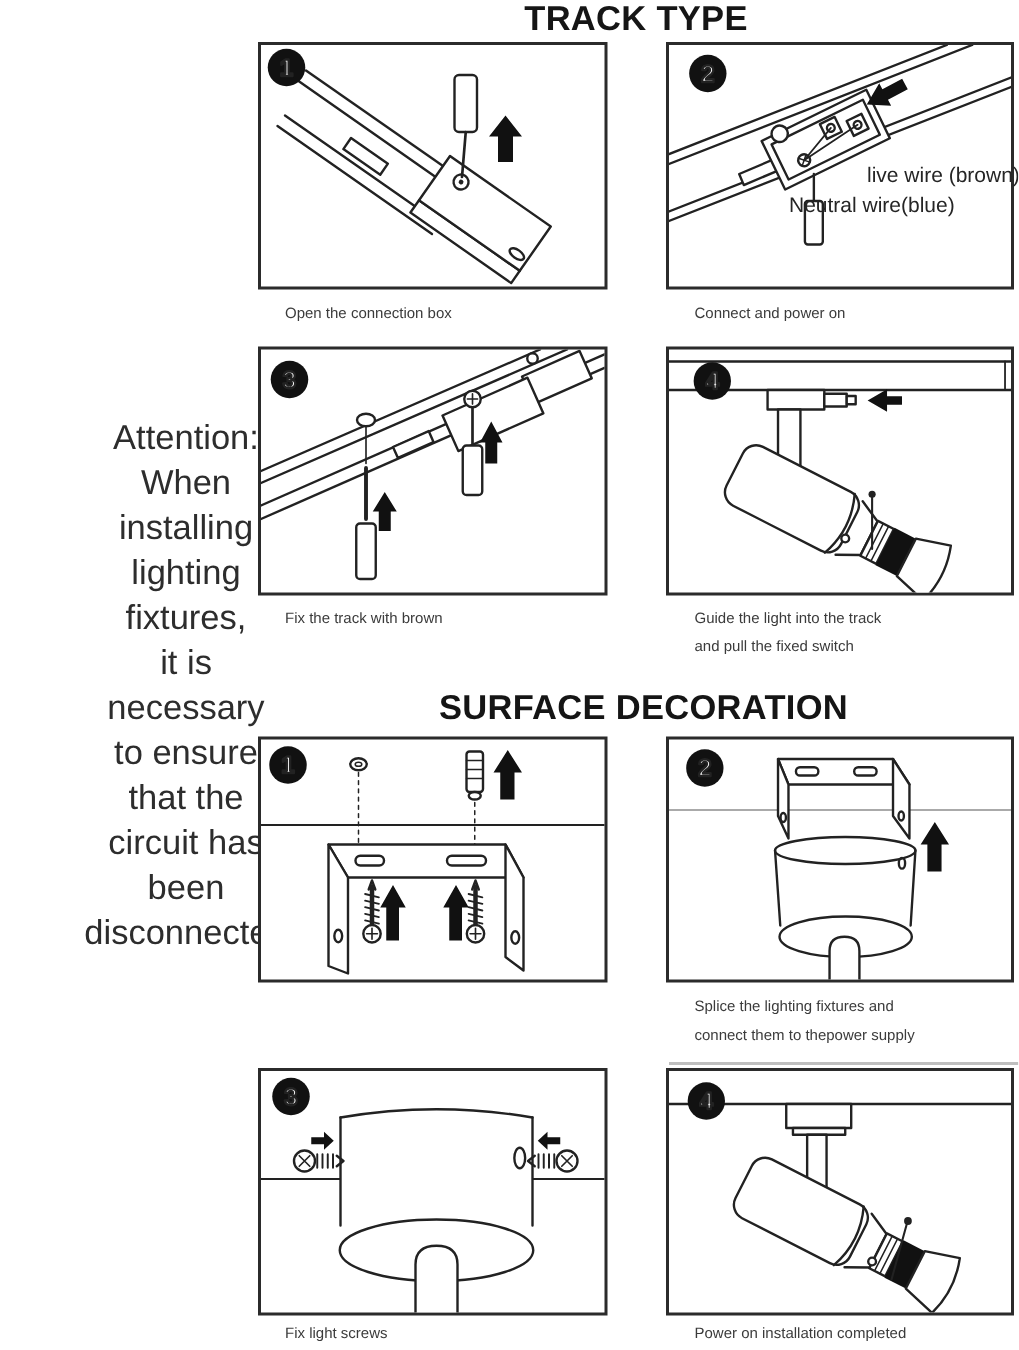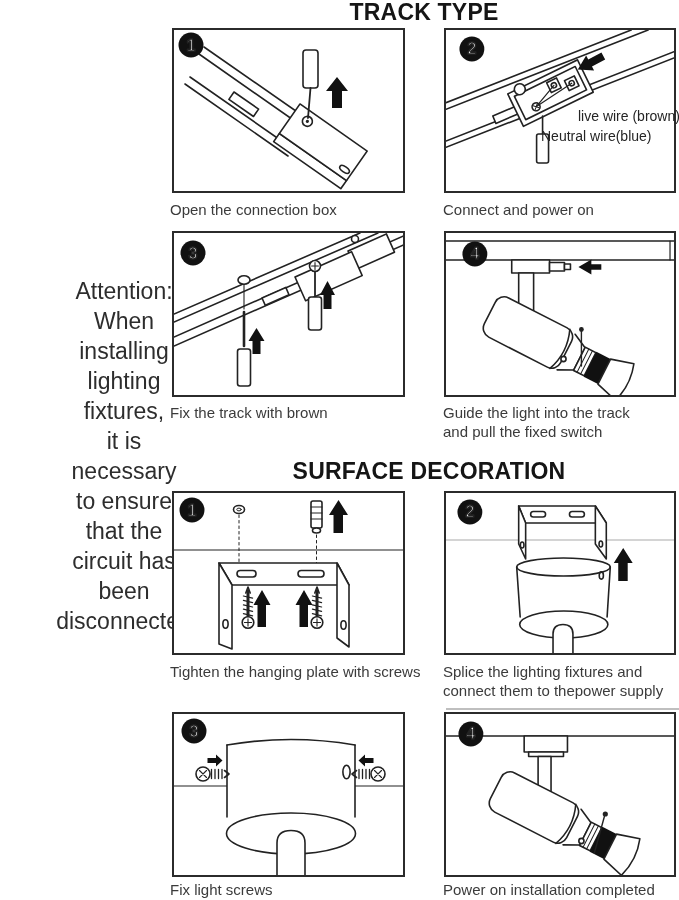--- a/index.html
+++ b/index.html
@@ -4,22 +4,22 @@
 <style>
   html,body{margin:0;padding:0;background:#fff;}
   .page{position:relative;width:679px;height:900px;background:#ffffff;overflow:hidden;
         font-family:"Liberation Sans", sans-serif;}
   .sec-title{position:absolute;font-weight:700;font-size:23px;line-height:24px;
              color:#151515;text-align:center;letter-spacing:.2px;white-space:nowrap;}
   .attention{position:absolute;left:0;top:276px;width:168px;text-align:center;
              font-size:23px;line-height:30px;color:#2d2d2d;white-space:pre-line;margin-left:40px;}
   .panel{position:absolute;border:2px solid #2b2b2b;background:#fff;}
   .panel svg{position:absolute;left:0;top:0;width:100%;height:100%;display:block;}
-  .caption{position:absolute;font-size:15px;line-height:19px;color:#3b3b3b;
-           white-space:pre-line;}
+  .caption{position:absolute;font-size:10px;line-height:19px;color:#3b3b3b;
+           white-space:pre-line;margin-left:20px;}
   .wire-label{position:absolute;font-size:14px;color:#252525;white-space:nowrap;}
   .gray-strip{position:absolute;background:#bfbfbf;}
   svg .bd{fill:#111;stroke:none;}
   svg text.badge-num{font:700 16px "Liberation Sans", sans-serif;fill:#fff;text-anchor:middle;}
 </style>
 </head>
 <body>
 
 <div class="page">
 
@@ -98,21 +98,21 @@
         <g transform="translate(158,26) rotate(152)">
           <path class="bd" d="M0 -4 H15 V-8.5 L29 0 L15 8.5 V4 H0 Z"></path>
         </g>
         <g>
           <circle cx="26" cy="19" r="12.5" class="bd"></circle>
           <text class="badge-num" x="26" y="24.5">2</text>
         </g>
       </g>
     </svg>
     <div class="wire-label" style="left:132px;top:78px">live wire (brown)</div>
-    <div class="wire-label" style="left:95px;top:98px">Neutral wire(blue)</div>
+    <div class="wire-label" style="left:80px;top:98px">Neutral wire(blue)</div>
   </div>
   <div class="caption" style="left:443px;top:200px;width:240px">Connect and power on</div>
 
   <div class="panel" style="left:172px;top:231px;width:229px;height:162px">
     <svg viewBox="0 0 229 162" preserveAspectRatio="none">
       <g stroke="#222" fill="none" stroke-width="1.6" stroke-linecap="round" stroke-linejoin="round">
         <g>
           <line x1="0" y1="81" x2="186" y2="0"></line>
           <line x1="0" y1="89" x2="204" y2="0"></line>
           <line x1="0" y1="104" x2="229" y2="3.2"></line>
@@ -231,21 +231,20 @@
           <circle cx="0" cy="33.5" r="5.8" fill="#fff"></circle>
           <path d="M-3.6 33.5 H3.6 M0 29.9 V37.1" stroke-width="1.1"></path>
         </g>
         <g>
           <circle cx="18" cy="17" r="12.5" class="bd"></circle>
           <text class="badge-num" x="18" y="22.5">1</text>
         </g>
       </g>
     </svg>
   </div>
-  <div class="caption" style="left:170px;top:662px;width:270px">Tighten the hanging plate with screws</div>
 
   <div class="panel" style="left:444px;top:491px;width:228px;height:160px">
     <svg viewBox="0 0 229 160" preserveAspectRatio="none">
       <g stroke="#222" fill="none" stroke-width="1.6" stroke-linecap="round" stroke-linejoin="round">
         <line x1="0" y1="47" x2="229" y2="47" stroke="#aaa" stroke-width="1.2"></line>
         <g>
           <path d="M73 13 H150 L161 30 H80 Z" fill="#fff"></path>
           <rect x="85" y="18.5" width="15" height="5.5" rx="2.7" fill="#fff"></rect>
           <rect x="124" y="18.5" width="15" height="5.5" rx="2.7" fill="#fff"></rect>
           <path d="M73 13 V51 L80 66 V30 Z" fill="#fff"></path>

